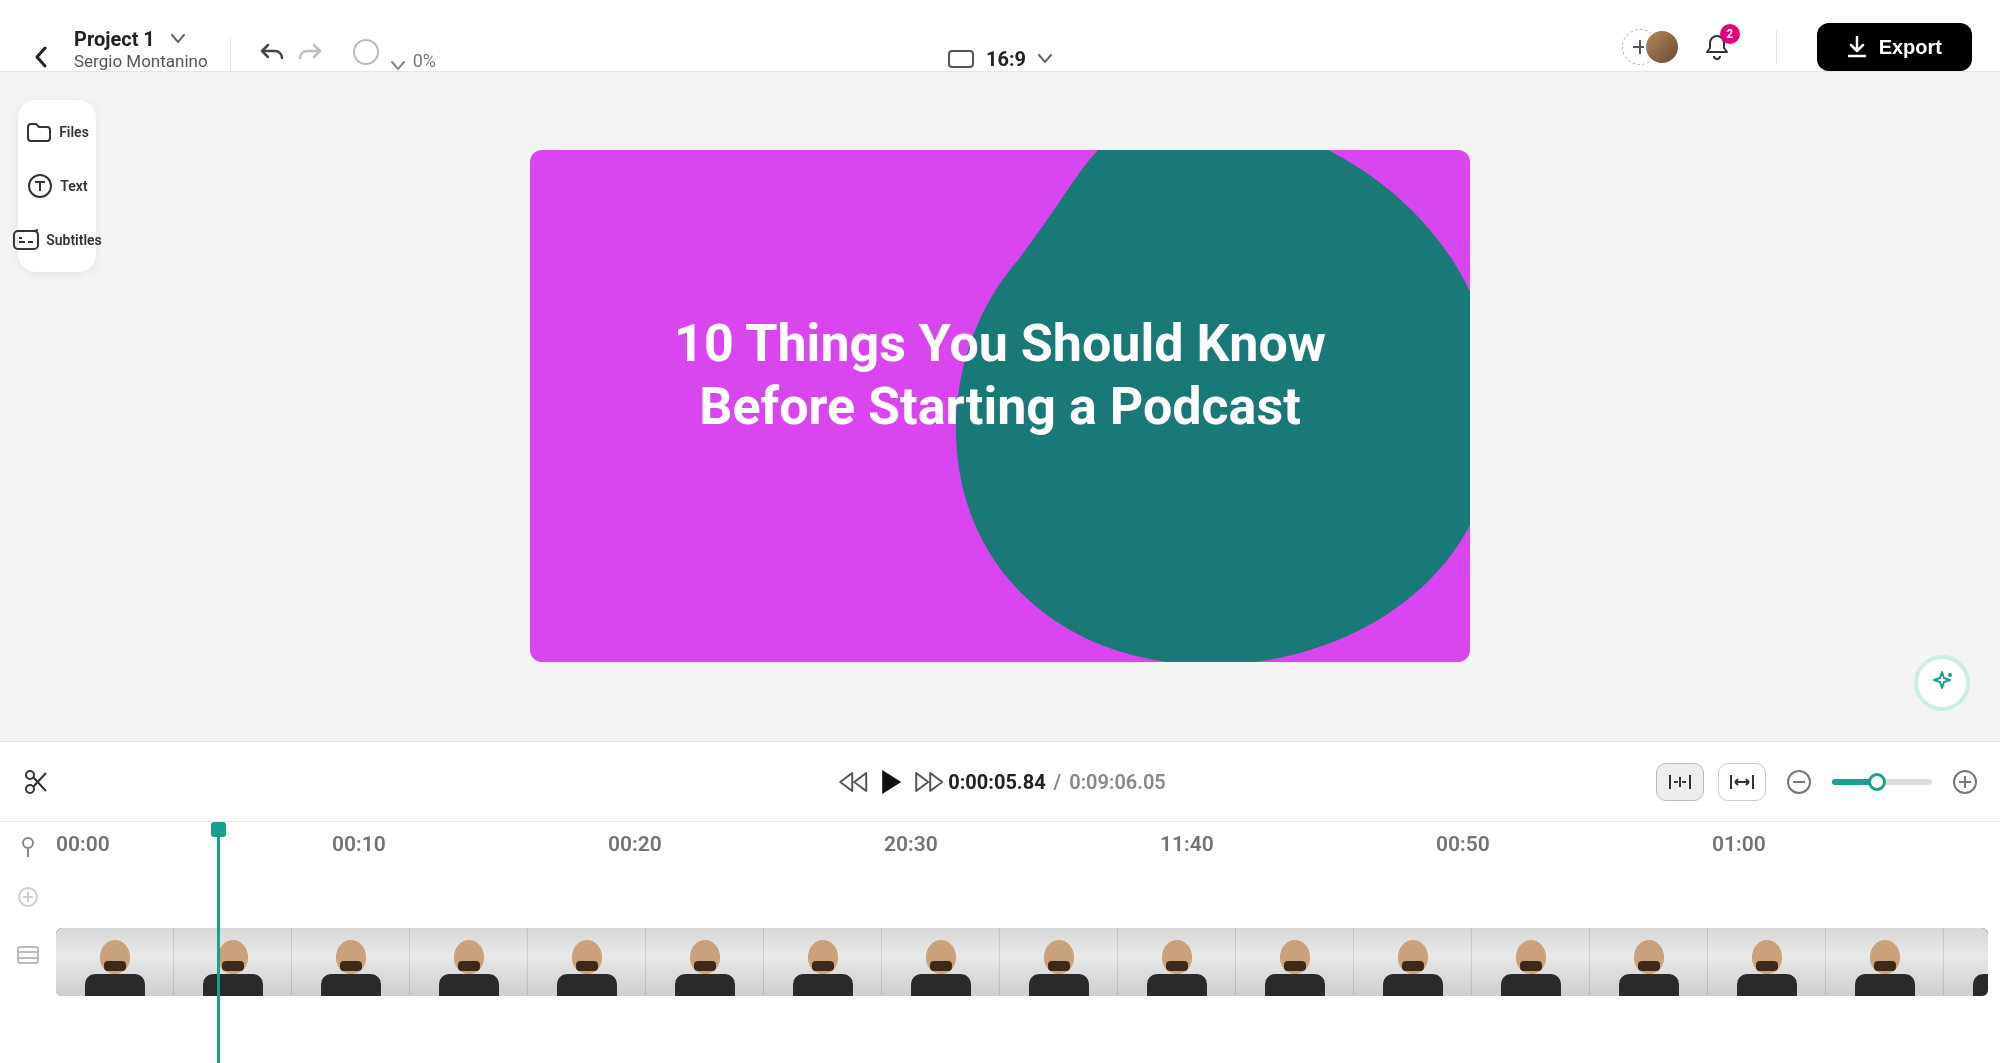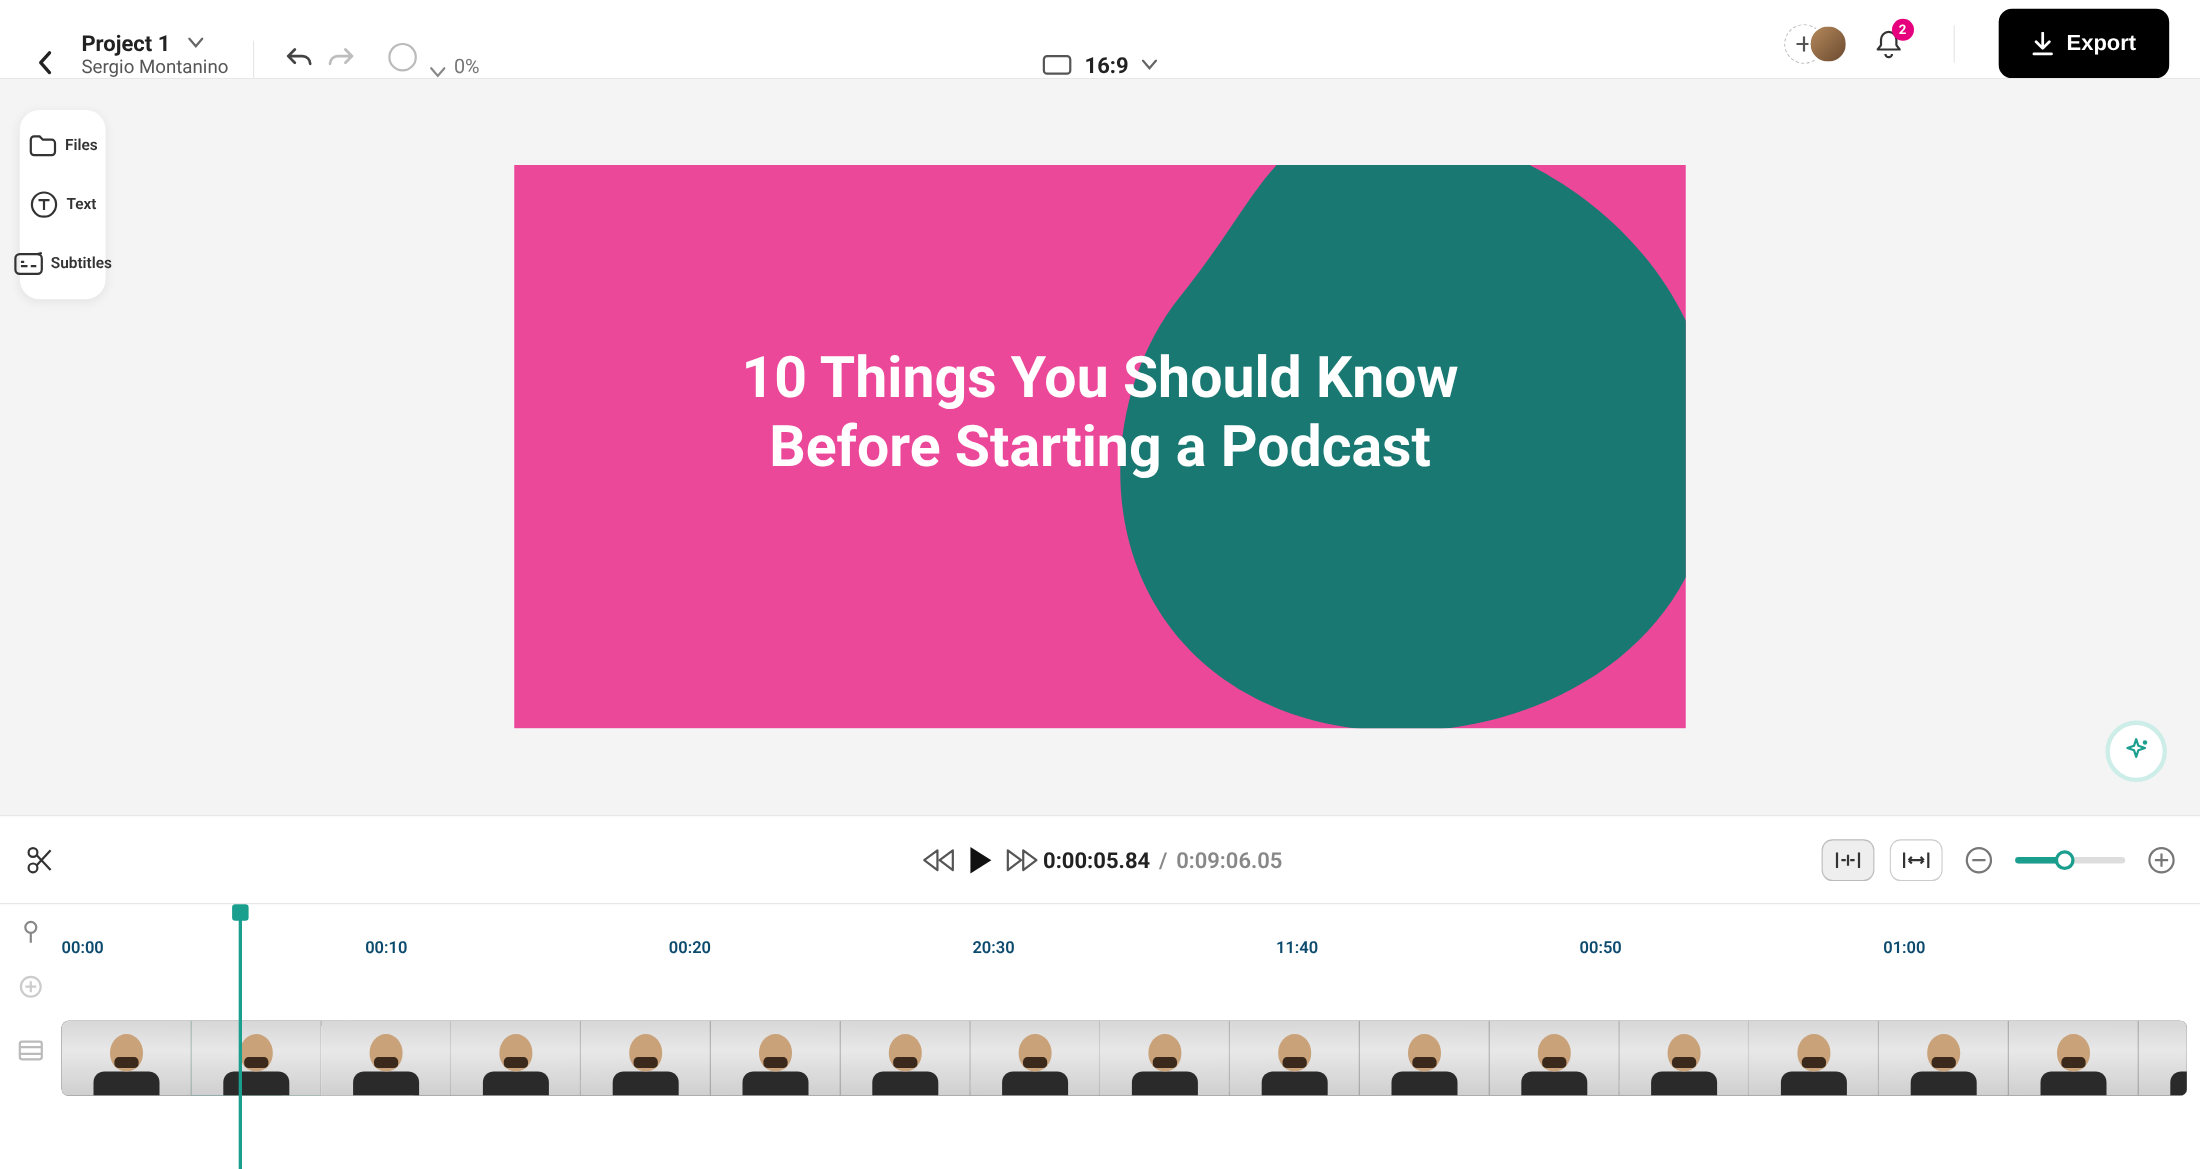--- a/index.html
+++ b/index.html
@@ -72,41 +72,41 @@
     position:absolute;left:22px;top:0;border:2px solid #fff;
   }
   .bell-wrap{position:relative;}
   .badge{
     position:absolute;top:-4px;right:-4px;background:var(--pink);color:#fff;
     width:20px;height:20px;border-radius:50%;display:flex;align-items:center;justify-content:center;
     font-size:12px;font-weight:700;
   }
   .export-btn{
     background:#000;color:#fff;border:none;border-radius:12px;
-    height:63px;padding:0 30px;font-size:20px;font-weight:700;
+    height:48px;padding:0 30px;font-size:20px;font-weight:700;
     display:flex;align-items:center;gap:12px;cursor:pointer;
   }
 
   
   .canvas-area{
     position:absolute;top:72px;left:0;right:0;bottom:322px;
     background:var(--bg);
   }
   .left-rail{
     position:absolute;top:28px;left:18px;width:78px;
     background:#fff;border-radius:18px;box-shadow:0 2px 10px rgba(0,0,0,.07);
     padding:18px 0;display:flex;flex-direction:column;align-items:center;gap:26px;
   }
   .rail-item{display:flex;align-items:center;gap:6px;cursor:pointer;color:#333;}
   .rail-label{font-size:14px;font-weight:600;}
   .rail-ico{width:28px;height:28px;display:flex;align-items:center;justify-content:center;}
 
   .preview{
     position:absolute;top:78px;left:50%;transform:translateX(-50%);
-    width:1065px;height:512px;background:#ec4899;overflow:hidden;
+    width:940px;height:512px;background:#d946ef;overflow:hidden;border-radius:12px;
   }
   .preview .blob{
     position:absolute;top:-40px;right:-40px;width:620px;height:620px;
     background:var(--teal-dark);
     clip-path:path("M300 0 C 500 20, 640 180, 600 360 C 560 540, 320 600, 180 520 C 40 440, 40 260, 120 160 C 200 60, 200 10, 300 0 Z");
     opacity:.95;
   }
   .preview-title{
     position:absolute;left:0;right:0;top:44%;transform:translateY(-50%);
     color:#fff;text-align:center;font-weight:700;font-size:52px;line-height:1.2;
@@ -150,21 +150,21 @@
   }
 
   .timeline{
     position:absolute;left:0;right:0;bottom:0;height:242px;background:#fff;
     border-top:1px solid var(--border);
   }
   .ruler{
     position:absolute;left:56px;right:12px;top:0;height:46px;
   }
   .ruler-mark{
-    position:absolute;top:30px;font-size:15px;color:#0c4a6e;font-weight:600;
+    position:absolute;top:10px;font-size:21px;color:#737373;font-weight:600;
   }
   .timeline-gutter{
     position:absolute;left:0;top:0;bottom:0;width:56px;
     display:flex;flex-direction:column;align-items:center;gap:20px;padding-top:10px;color:#bbb;
   }
 
   .playhead{
     position:absolute;top:2px;bottom:0;width:3px;background:var(--teal);z-index:50;
   }
   .playhead::before{

